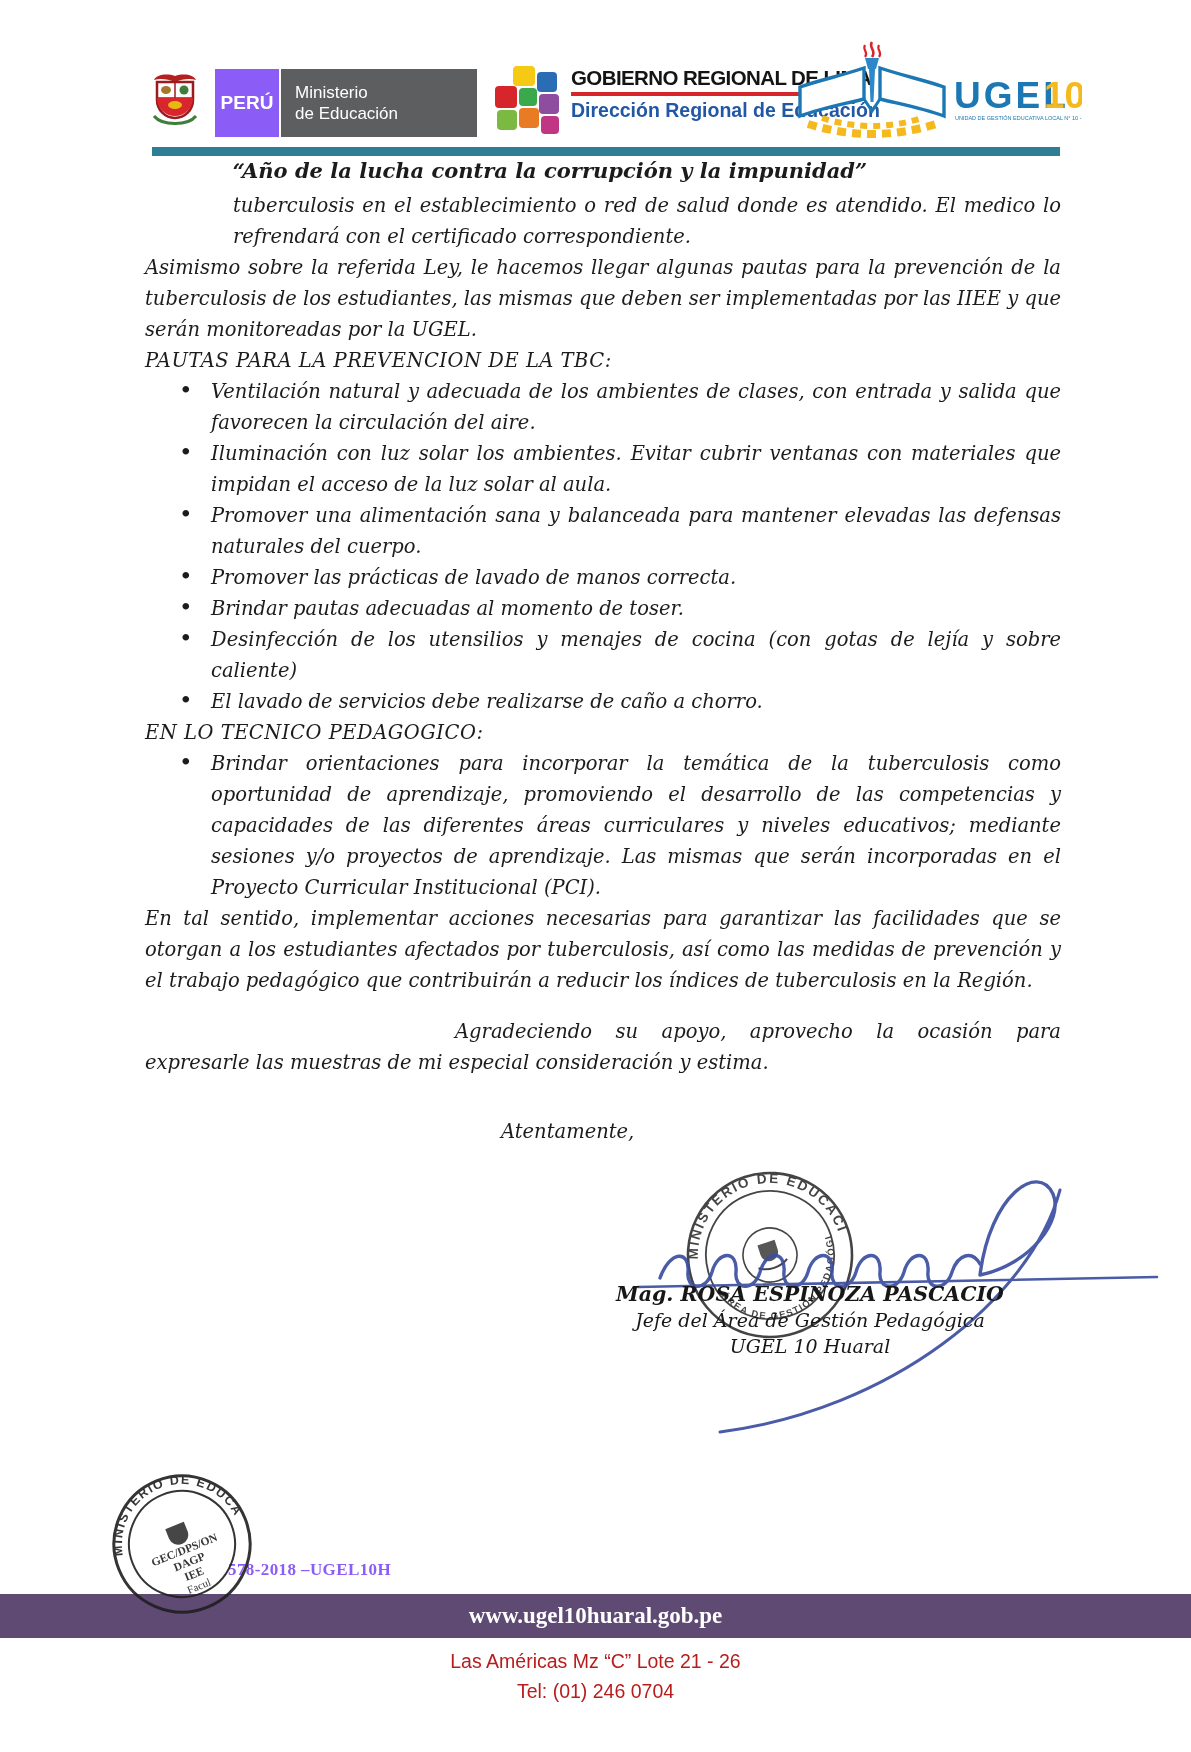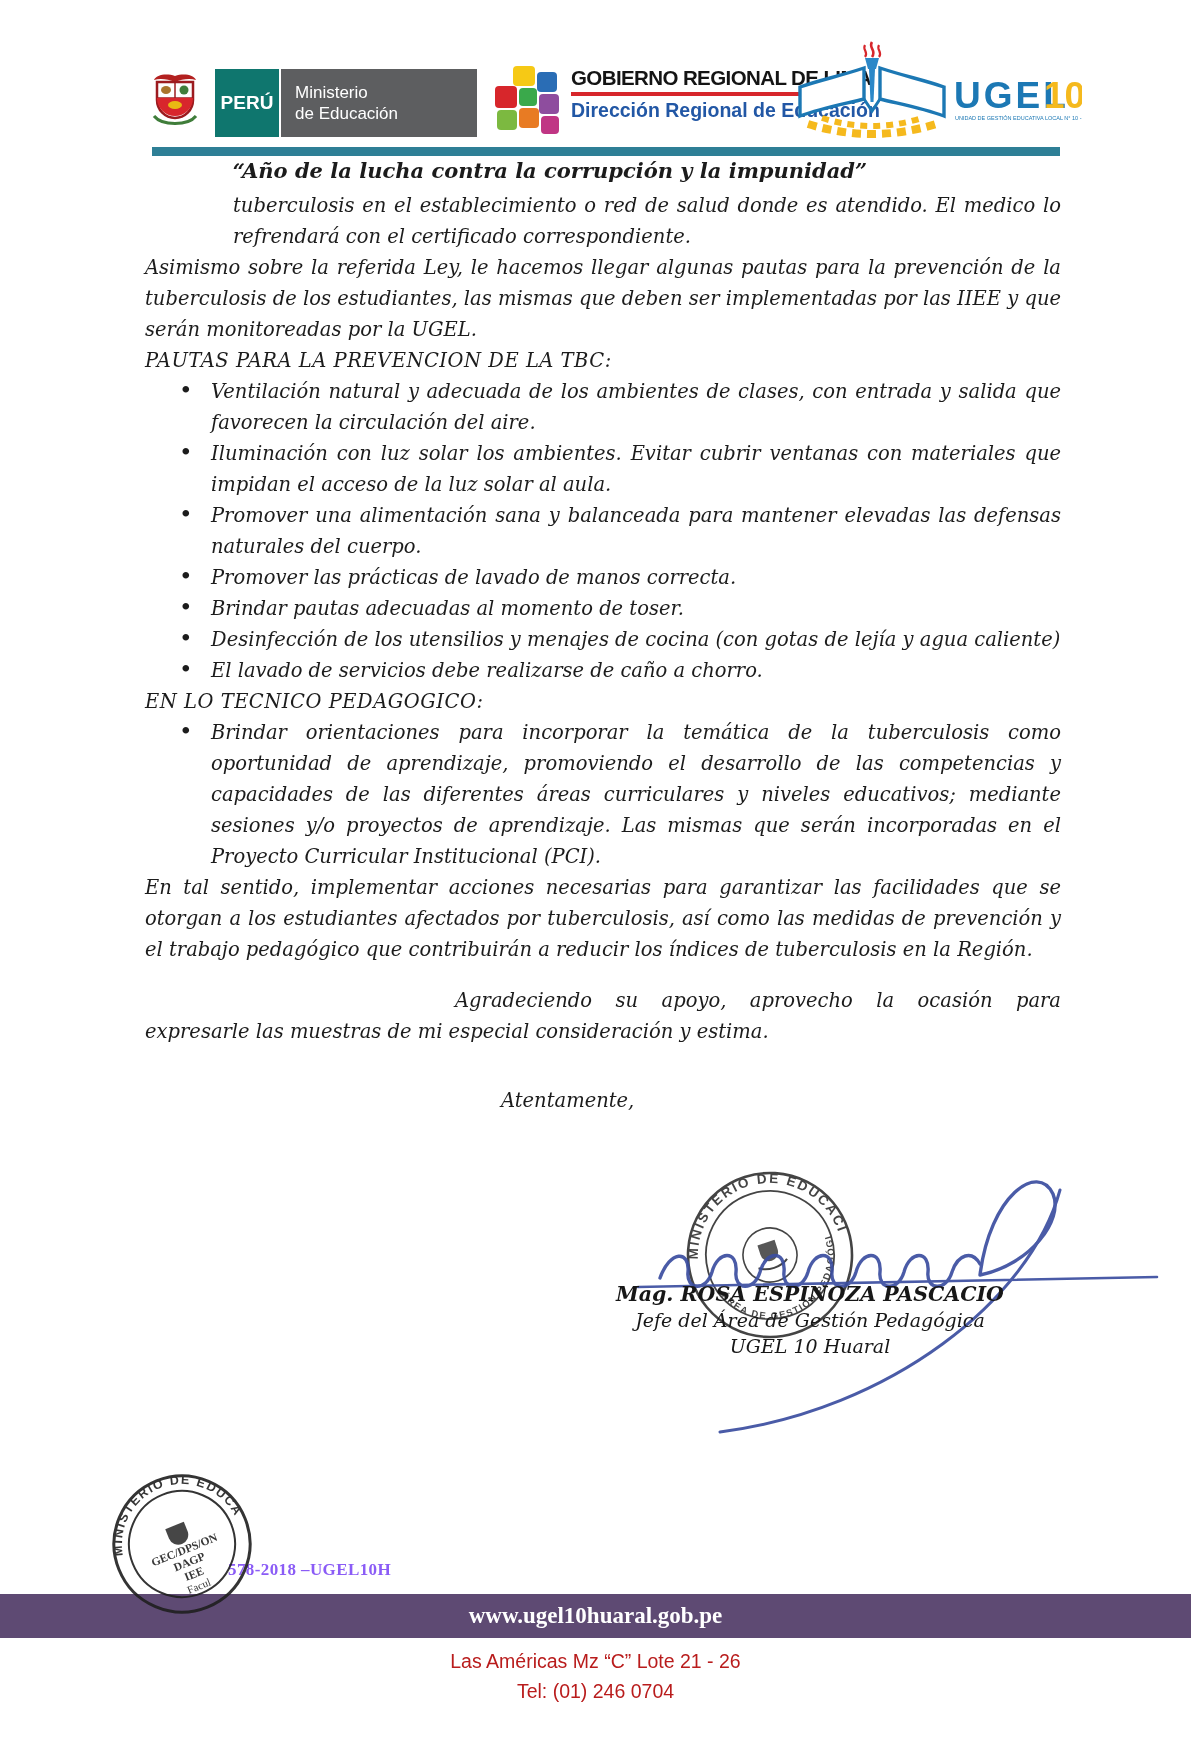--- a/index.html
+++ b/index.html
@@ -5,21 +5,21 @@
   html,body{margin:0;padding:0;background:#e8e8e8;}
   .page{
     position:relative;width:1191px;height:1752px;margin:0 auto;
     background:#ffffff;overflow:hidden;
     font-family:"DejaVu Serif",serif;color:#1c1c1c;
   }
   
   .coat{position:absolute;left:148px;top:72px;}
   .peru-red{
     position:absolute;left:215px;top:69px;width:64px;height:68px;
-    background:#0f766e;color:#fff;display:flex;align-items:center;justify-content:center;
+    background:#8b5cf6;color:#fff;display:flex;align-items:center;justify-content:center;
     font-family:"Liberation Sans",sans-serif;font-weight:bold;font-size:19px;
   }
   .minedu-gray{
     position:absolute;left:281px;top:69px;width:196px;height:68px;
     background:#5d5e60;color:#fff;display:flex;flex-direction:column;justify-content:center;
     padding-left:14px;box-sizing:border-box;
     font-family:"Liberation Sans",sans-serif;font-size:17px;line-height:21px;
   }
   .grl-logo{position:absolute;left:495px;top:66px;width:66px;height:72px;}
   .grl-logo span{position:absolute;border-radius:4px;}
@@ -140,21 +140,21 @@
   <main class="body-text">
     <p class="cont">tuberculosis en el establecimiento o red de salud donde es atendido. El medico lo refrendará con el certificado correspondiente.</p>
     <p>Asimismo sobre la referida Ley, le hacemos llegar algunas pautas para la prevención de la tuberculosis de los estudiantes, las mismas que deben ser implementadas por las IIEE y que serán monitoreadas por la UGEL.</p>
     <p class="heading">PAUTAS PARA LA PREVENCION DE LA TBC:</p>
     <ul>
         <li>Ventilación natural y adecuada de los ambientes de clases, con entrada y salida que favorecen la circulación del aire.</li>
         <li>Iluminación con luz solar los ambientes. Evitar cubrir ventanas con materiales que impidan el acceso de la luz solar al aula.</li>
         <li>Promover una alimentación sana y balanceada para mantener elevadas las defensas naturales del cuerpo.</li>
         <li>Promover las prácticas de lavado de manos correcta.</li>
         <li>Brindar pautas adecuadas al momento de toser.</li>
-        <li>Desinfección de los utensilios y menajes de cocina (con gotas de lejía y agua caliente)</li>
+        <li>Desinfección de los utensilios y menajes de cocina (con gotas de lejía y sobre caliente)</li>
         <li>El lavado de servicios debe realizarse de caño a chorro.</li>
       </ul>
     <p class="heading">EN LO TECNICO PEDAGOGICO:</p>
     <ul>
         <li>Brindar orientaciones para incorporar la temática de la tuberculosis como oportunidad de aprendizaje, promoviendo el desarrollo de las competencias y capacidades de las diferentes áreas curriculares y niveles educativos; mediante sesiones y/o proyectos de aprendizaje. Las mismas que serán incorporadas en el Proyecto Curricular Institucional (PCI).</li>
       </ul>
     <p>En tal sentido, implementar acciones necesarias para garantizar las facilidades que se otorgan a los estudiantes afectados por tuberculosis, así como las medidas de prevención y el trabajo pedagógico que contribuirán a reducir los índices de tuberculosis en la Región.</p>
     <p class="closing">Agradeciendo su apoyo, aprovecho la ocasión para expresarle las muestras de mi especial consideración y estima.</p>
     <p class="salutation">Atentamente,</p>
   </main>

